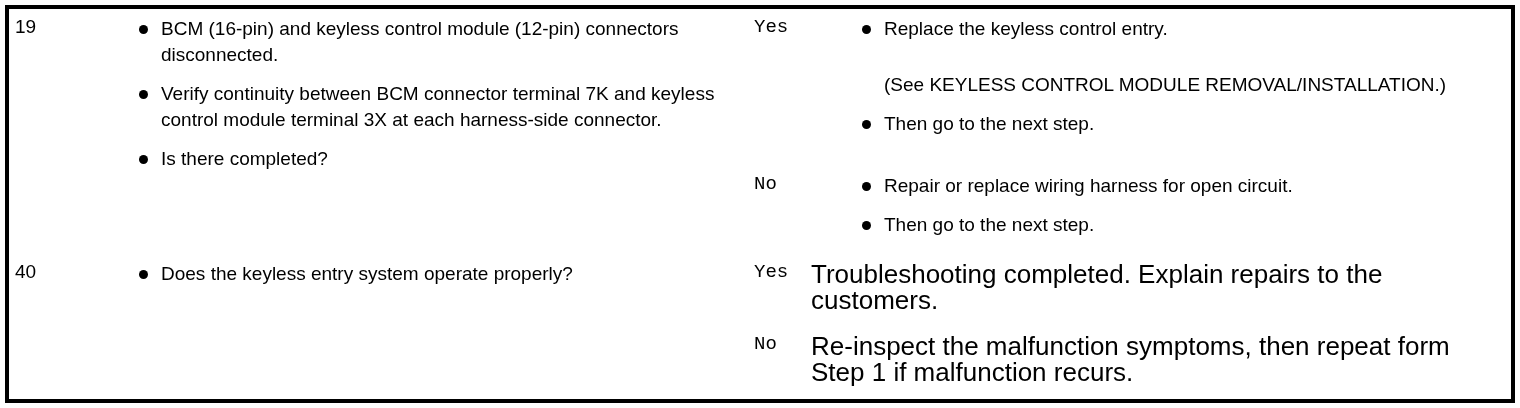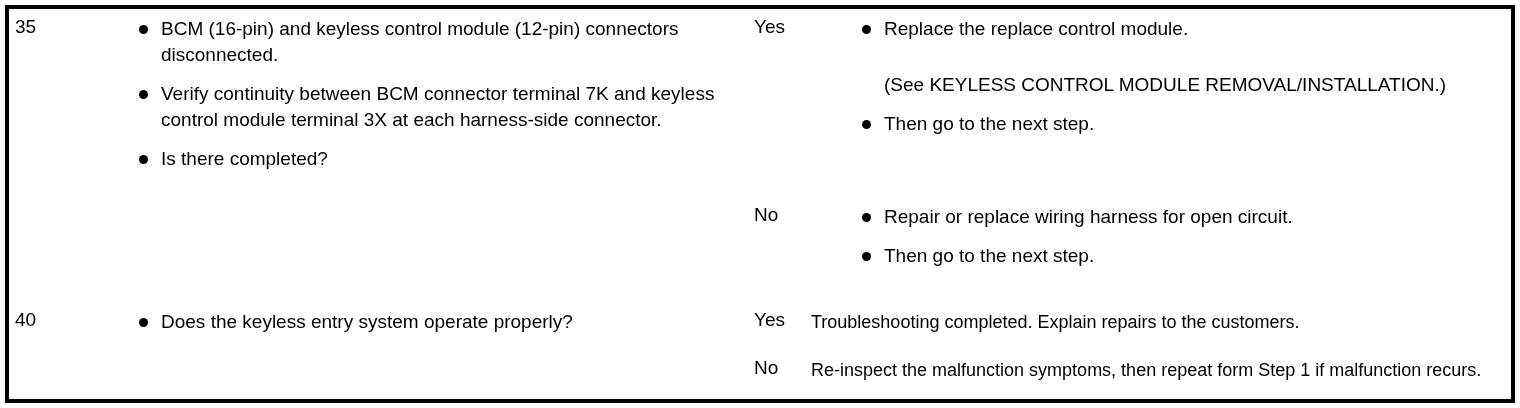--- a/index.html
+++ b/index.html
@@ -43,21 +43,21 @@
 
   
   col.c-step   { width: 77px;  }
   col.c-body   { width: 664px; }
   col.c-answer { width: 56px;  }
   col.c-result { width: 709px; }
 
   
   .v-rule-step   { border-right: 2px solid #000; }
   .v-rule-body   { border-right: 2px solid #000; }
-  .v-rule-answer { border-right: 2px solid #000; }
+  .v-rule-answer { border-right: 2px solid #000; font-family: Liberation Mono, monospace; }
 
   .h-rule-thick-top { border-top: 4px solid #000; }
   .h-rule-thin-top  { border-top: 2px solid #000; }
 
   
   .step-num {
     font-size: 19px;
     line-height: 22px;
     padding: 7px 0 0 6px;
     letter-spacing: 0px;
@@ -98,39 +98,39 @@
   .subpara {
     font-size: 19px;
     line-height: 26px;
     padding-left: 30px;
     margin-top: 30px;
   }
 
   
   .cell-body    { padding: 7px 8px 0 47px; }
   .cell-result  { padding: 7px 8px 0 50px; }
-  .cell-plain   { padding: 7px 10px 0 7px; font-size: 18px; line-height: 26px; }
+  .cell-plain   { padding: 7px 10px 0 7px; font-size: 26px; line-height: 26px; }
 </style>
 </head>
 <body>
 
 <div class="sheet">
 
   <table class="tbl">
     <colgroup>
       <col class="c-step">
       <col class="c-body">
       <col class="c-answer">
       <col class="c-result">
     </colgroup>
     <tbody>
 
       <tr>
         <td class="v-rule-step" rowspan="2">
-          <div class="step-num">35</div>
+          <div class="step-num">19</div>
         </td>
 
         <td class="v-rule-body" rowspan="2">
           <div class="cell-body">
             <ul class="blist">
               <li>
                 <span class="bullet"></span>
                 <span>BCM (16-pin) and keyless control module (12-pin) connectors disconnected.</span>
               </li>
               <li>
@@ -147,21 +147,21 @@
 
         <td class="v-rule-answer">
           <div class="ans-label">Yes</div>
         </td>
 
         <td>
           <div class="cell-result">
             <ul class="blist">
               <li>
                 <span class="bullet"></span>
-                <span>Replace the replace control module.</span>
+                <span>Replace the keyless control entry.</span>
               </li>
             </ul>
             <div class="subpara">(See KEYLESS CONTROL MODULE REMOVAL/INSTALLATION.)</div>
             <ul class="blist" style="margin-top:13px;">
               <li>
                 <span class="bullet"></span>
                 <span>Then go to the next step.</span>
               </li>
             </ul>
           </div>

